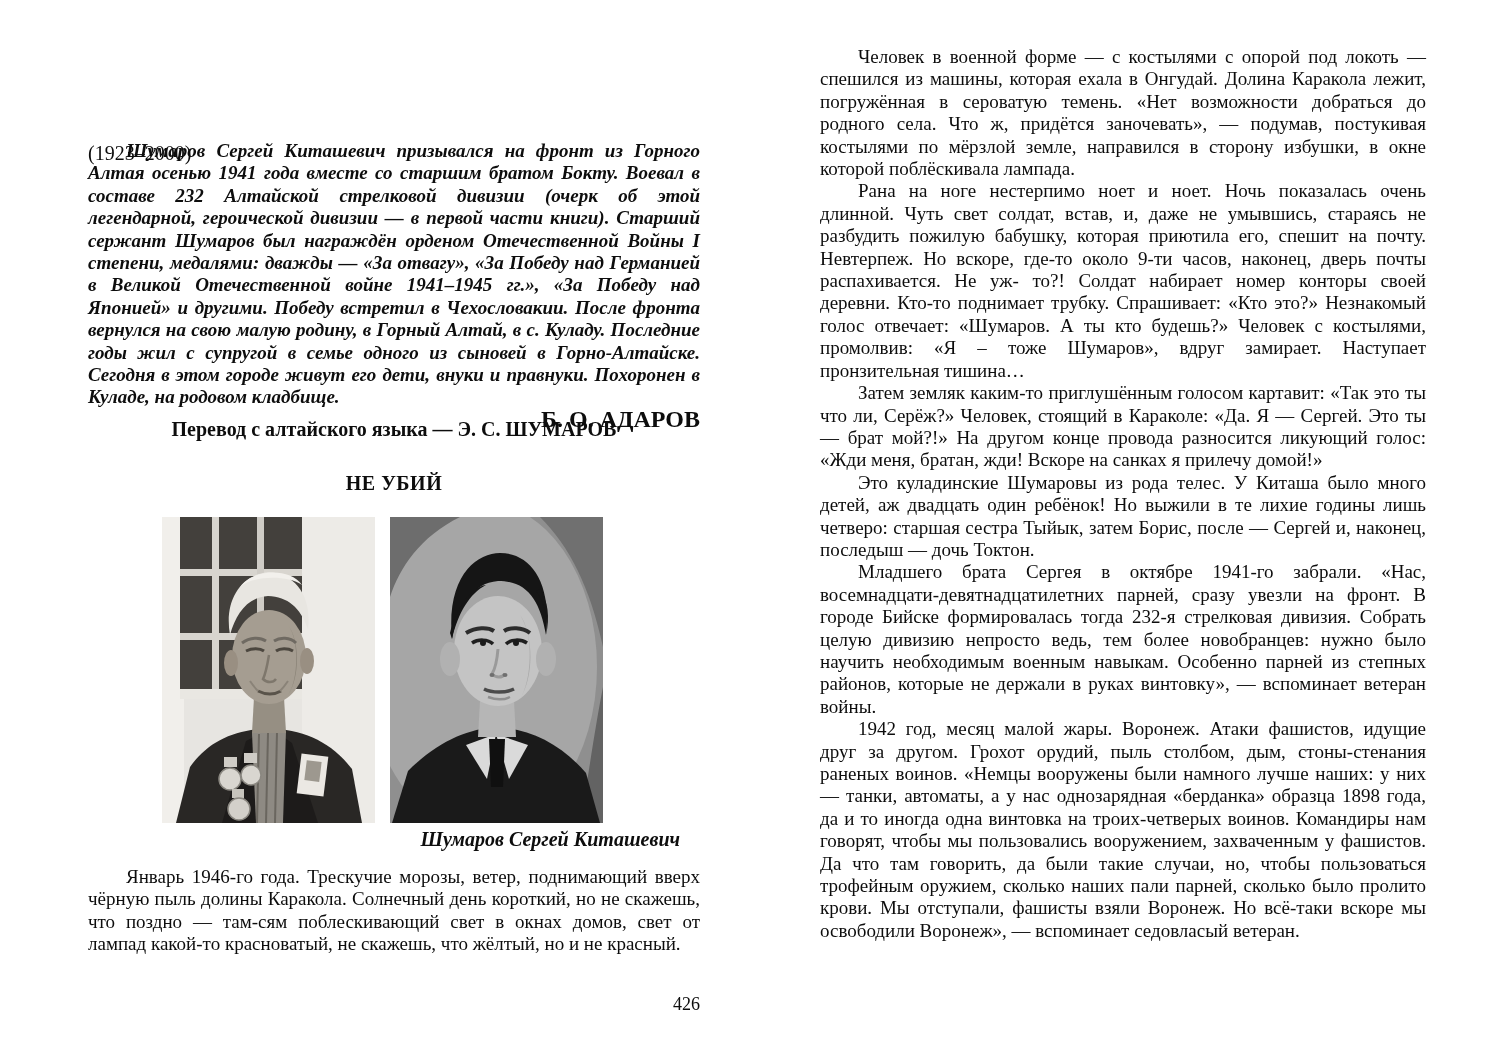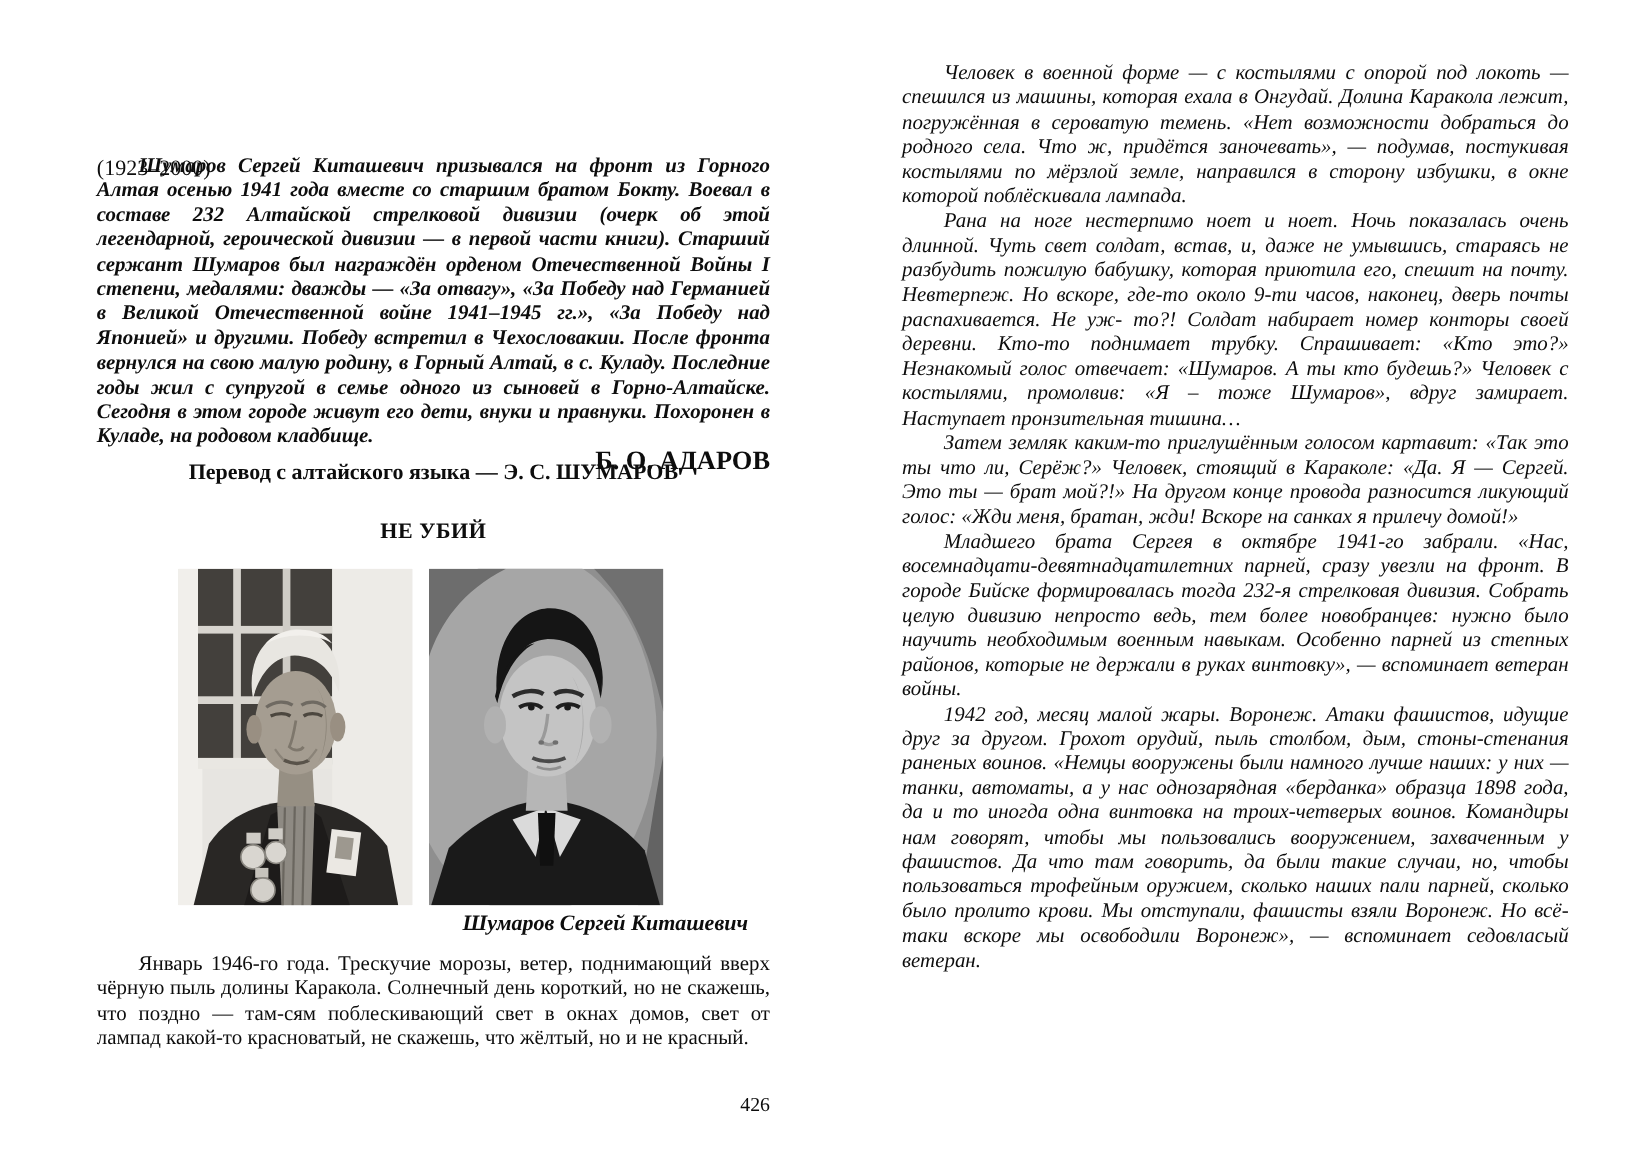--- a/index.html
+++ b/index.html
@@ -39,21 +39,21 @@
   }
 
   .par {
     margin:0; text-align:justify; text-indent:38px;
     font-size:19px; line-height:22.4px;
   }
   .par-left { top:866px; }
 
   .pagenum { top:994px; text-align:right; font-size:18px; }
 
-  #right-flow { position:absolute; top:56px; left:0; width:100%;font-style:italic; }
+  #right-flow { position:absolute; top:46px; left:0; width:100%; }
 </style>
 </head>
 <body>
 
 <div class="page" id="page-left">
   <div class="abs h-years">(1923–2000)</div>
 
   <p class="abs par bio">Шумаров Сергей Киташевич призывался на фронт из Горного Алтая осенью 1941 года вместе со старшим братом Бокту. Воевал в составе 232 Алтайской стрелковой дивизии (очерк об этой легендарной, героической дивизии — в первой части книги). Старший сержант Шумаров был награждён орденом Отечественной Войны I степени, медалями: дважды — «За отвагу», «За Победу над Германией в Великой Отечественной войне 1941–1945 гг.», «За Победу над Японией» и другими. Победу встретил в Чехословакии. После фронта вернулся на свою малую родину, в Горный Алтай, в с. Куладу. Последние годы жил с супругой в семье одного из сыновей в Горно-Алтайске. Сегодня в этом городе живут его дети, внуки и правнуки. Похоронен в Куладе, на родовом кладбище.</p>
 
   <div class="abs h-author">Б. О. АДАРОВ</div>
@@ -167,16 +167,17 @@
   <p class="abs par par-left">Январь 1946-го года. Трескучие морозы, ветер, поднимающий вверх чёрную пыль долины Каракола. Солнечный день короткий, но не скажешь, что поздно — там-сям поблескивающий свет в окнах домов, свет от лампад какой-то красноватый, не скажешь, что жёлтый, но и не красный.</p>
 
   <div class="abs pagenum">426</div>
 </div>
 
 <div class="page" id="page-right">
   <div id="right-flow">
     <p class="par">Человек в военной форме — с костылями с опорой под локоть — спешился из машины, которая ехала в Онгудай. Долина Каракола лежит, погружённая в сероватую темень. «Нет возможности добраться до родного села. Что ж, придётся заночевать», — подумав, постукивая костылями по мёрзлой земле, направился в сторону избушки, в окне которой поблёскивала лампада.</p>
     <p class="par">Рана на ноге нестерпимо ноет и ноет. Ночь показалась очень длинной. Чуть свет солдат, встав, и, даже не умывшись, стараясь не разбудить пожилую бабушку, которая приютила его, спешит на почту. Невтерпеж. Но вскоре, где-то около 9-ти часов, наконец, дверь почты распахивается. Не уж- то?! Солдат набирает номер конторы своей деревни. Кто-то поднимает трубку. Спрашивает: «Кто это?» Незнакомый голос отвечает: «Шумаров. А ты кто будешь?» Человек с костылями, промолвив: «Я – тоже Шумаров», вдруг замирает. Наступает пронзительная тишина…</p>
     <p class="par">Затем земляк каким-то приглушённым голосом картавит: «Так это ты что ли, Серёж?» Человек, стоящий в Караколе: «Да. Я — Сергей. Это ты — брат мой?!» На другом конце провода разносится ликующий голос: «Жди меня, братан, жди! Вскоре на санках я прилечу домой!»</p>
+    <p class="par">Это куладинские Шумаровы из рода телес. У Киташа было много детей, аж двадцать один ребёнок! Но выжили в те лихие годины лишь четверо: старшая сестра Тыйык, затем Борис, после — Сергей и, наконец, последыш — дочь Токтон.</p>
     <p class="par">Младшего брата Сергея в октябре 1941-го забрали. «Нас, восемнадцати-девятнадцатилетних парней, сразу увезли на фронт. В городе Бийске формировалась тогда 232-я стрелковая дивизия. Собрать целую дивизию непросто ведь, тем более новобранцев: нужно было научить необходимым военным навыкам. Особенно парней из степных районов, которые не держали в руках винтовку», — вспоминает ветеран войны.</p>
     <p class="par">1942 год, месяц малой жары. Воронеж. Атаки фашистов, идущие друг за другом. Грохот орудий, пыль столбом, дым, стоны-стенания раненых воинов. «Немцы вооружены были намного лучше наших: у них — танки, автоматы, а у нас однозарядная «берданка» образца 1898 года, да и то иногда одна винтовка на троих-четверых воинов. Командиры нам говорят, чтобы мы пользовались вооружением, захваченным у фашистов. Да что там говорить, да были такие случаи, но, чтобы пользоваться трофейным оружием, сколько наших пали парней, сколько было пролито крови. Мы отступали, фашисты взяли Воронеж. Но всё-таки вскоре мы освободили Воронеж», — вспоминает седовласый ветеран.</p>
   </div>
 </div>
 
 </body></html>

